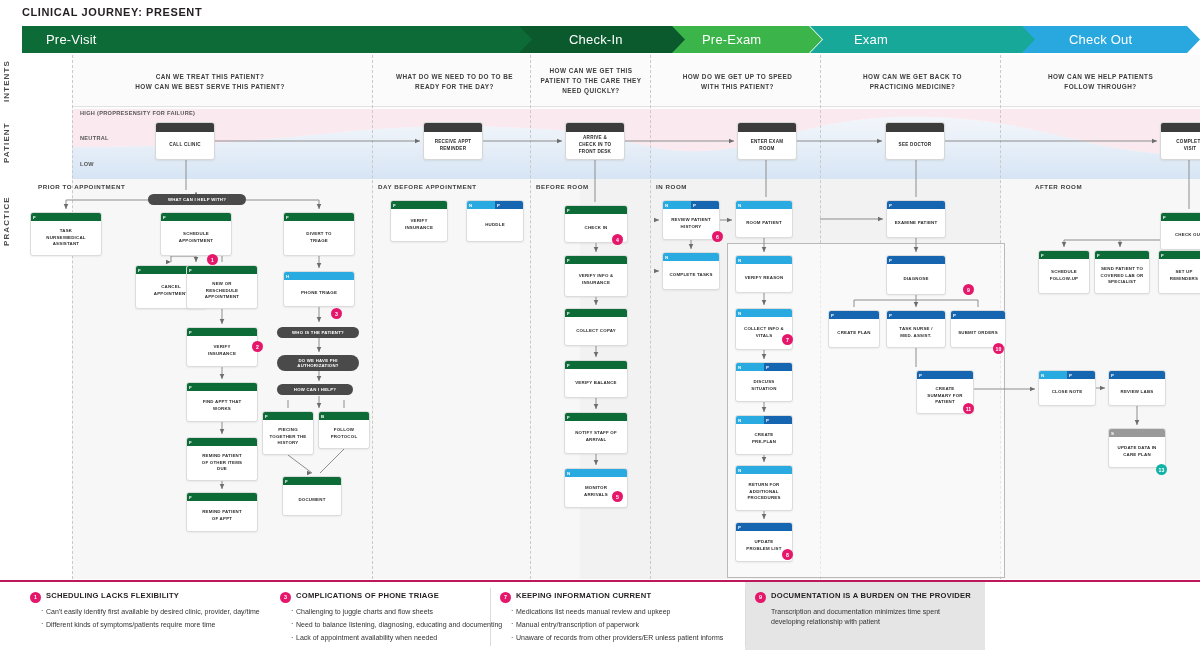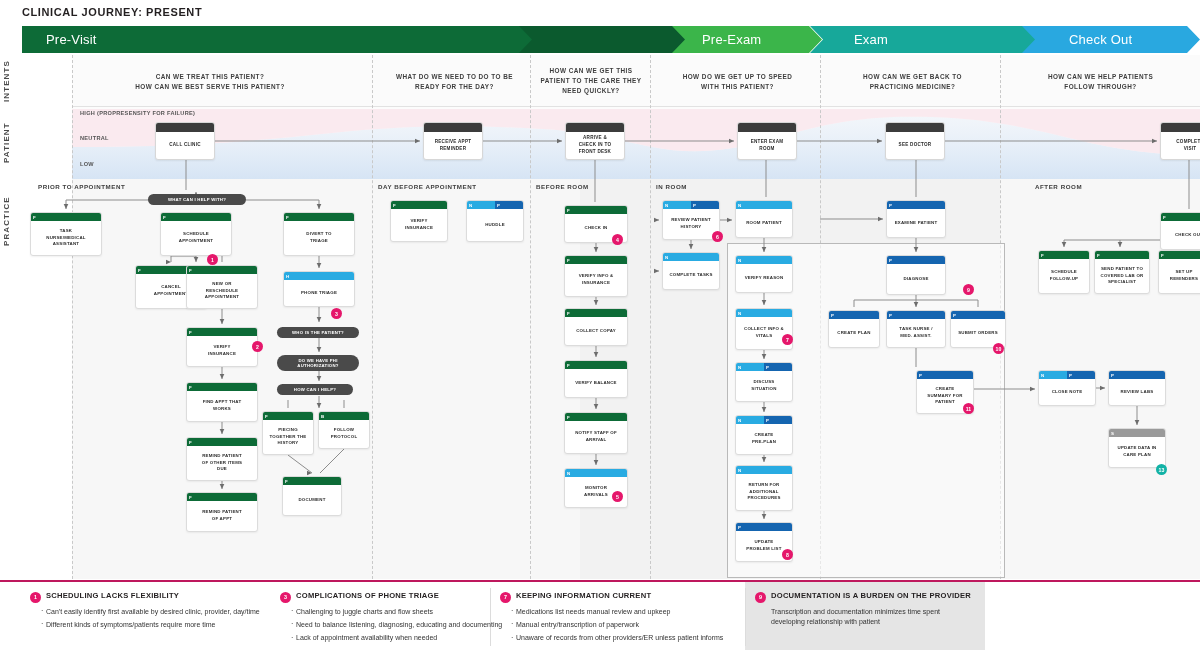--- a/index.html
+++ b/index.html
@@ -174,20 +174,23 @@
       <g clip-path="url(#cp)" id="phase-shapes">
           <polygon points="0,0 499,0 512,13.5 499,27 0,27" fill="#0d6b37"></polygon>
           <polygon points="497,0 652,0 665,13.5 652,27 497,27 510,13.5" fill="#0b5a2e"></polygon>
           <polygon points="650,0 787,0 800,13.5 787,27 650,27 663,13.5" fill="#3bb54a"></polygon>
           <polygon points="788,0 1002,0 1015,13.5 1002,27 788,27 801,13.5" fill="#17a89a"></polygon>
           <polygon points="1000,0 1165,0 1178,13.5 1165,27 1000,27 1013,13.5" fill="#29a8e0"></polygon>
         </g>
     </svg>
     <div class="phase p0" style="left:0px;width:262px">
       <span>Pre-Visit</span>
+      </div>
+    <div class="phase" style="left:505px;width:150px">
+      <span>Check-In</span>
       </div>
     <div class="phase" style="left:790px;width:150px">
       <span>Exam</span>
       </div>
     <div class="phase" style="left:638px;width:150px">
       <span>Pre-Exam</span>
       </div>
     <div class="phase" style="left:1005px;width:175px">
       <span>Check Out</span>
       </div>

